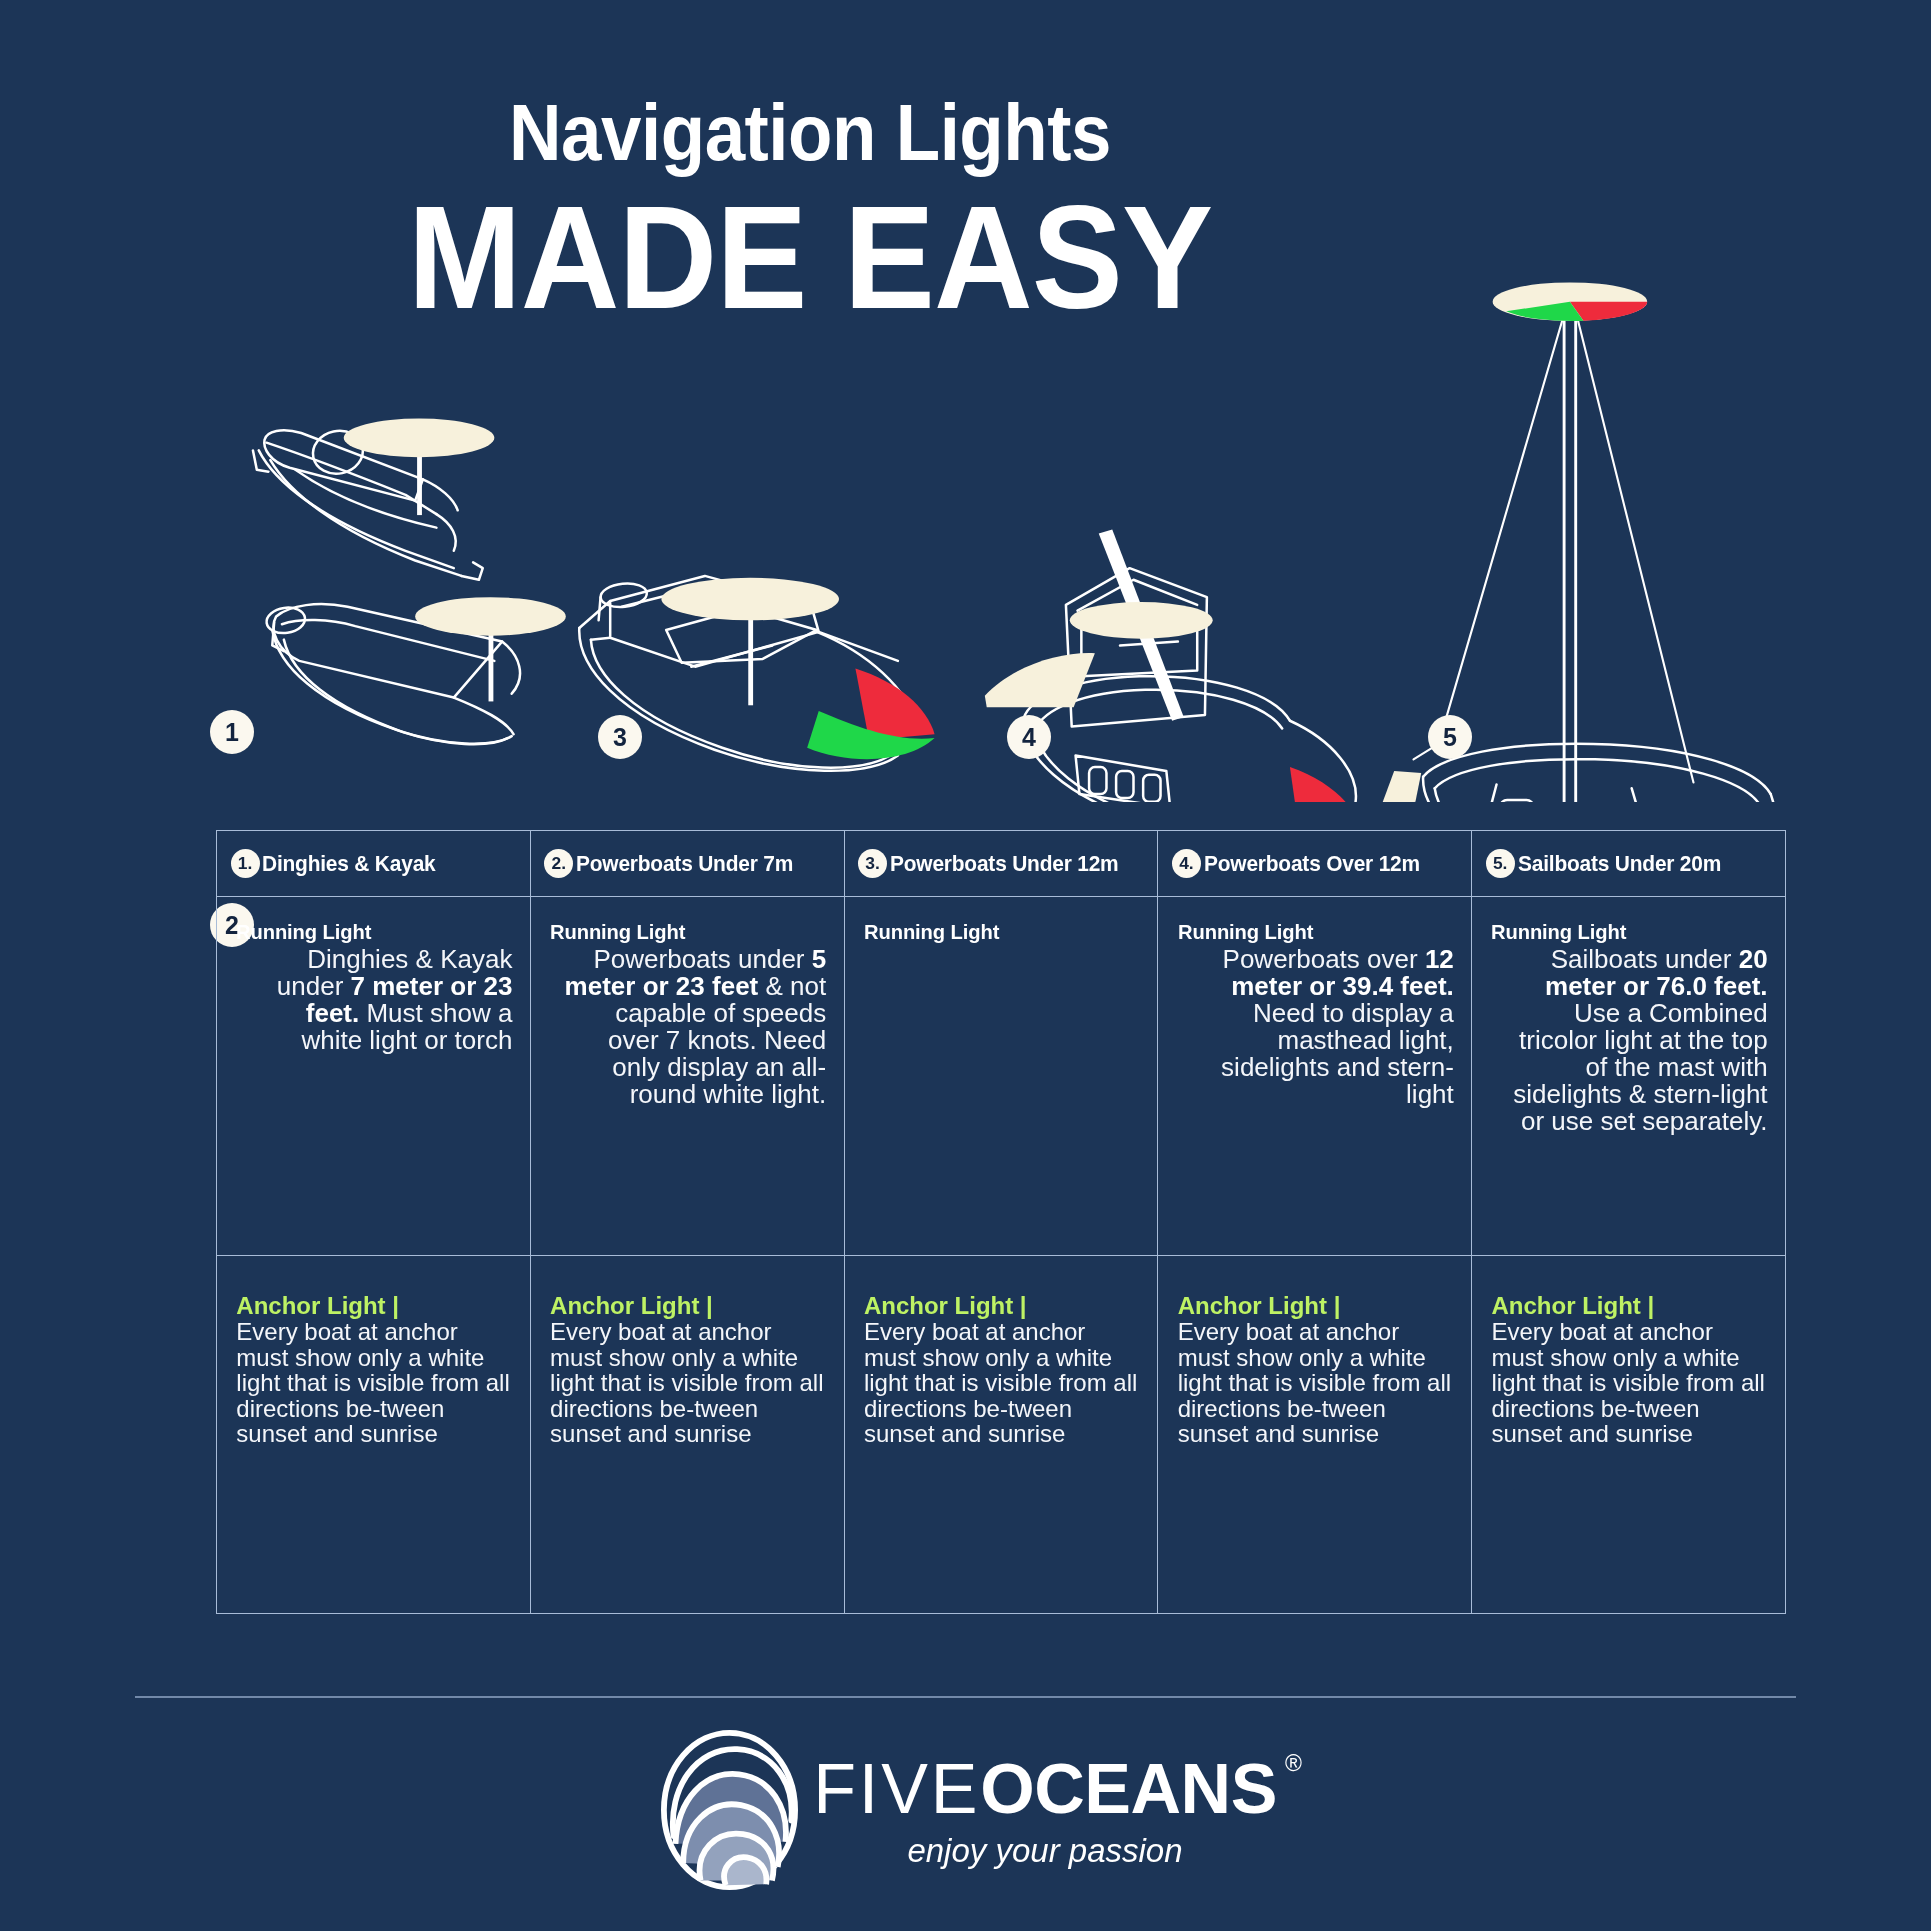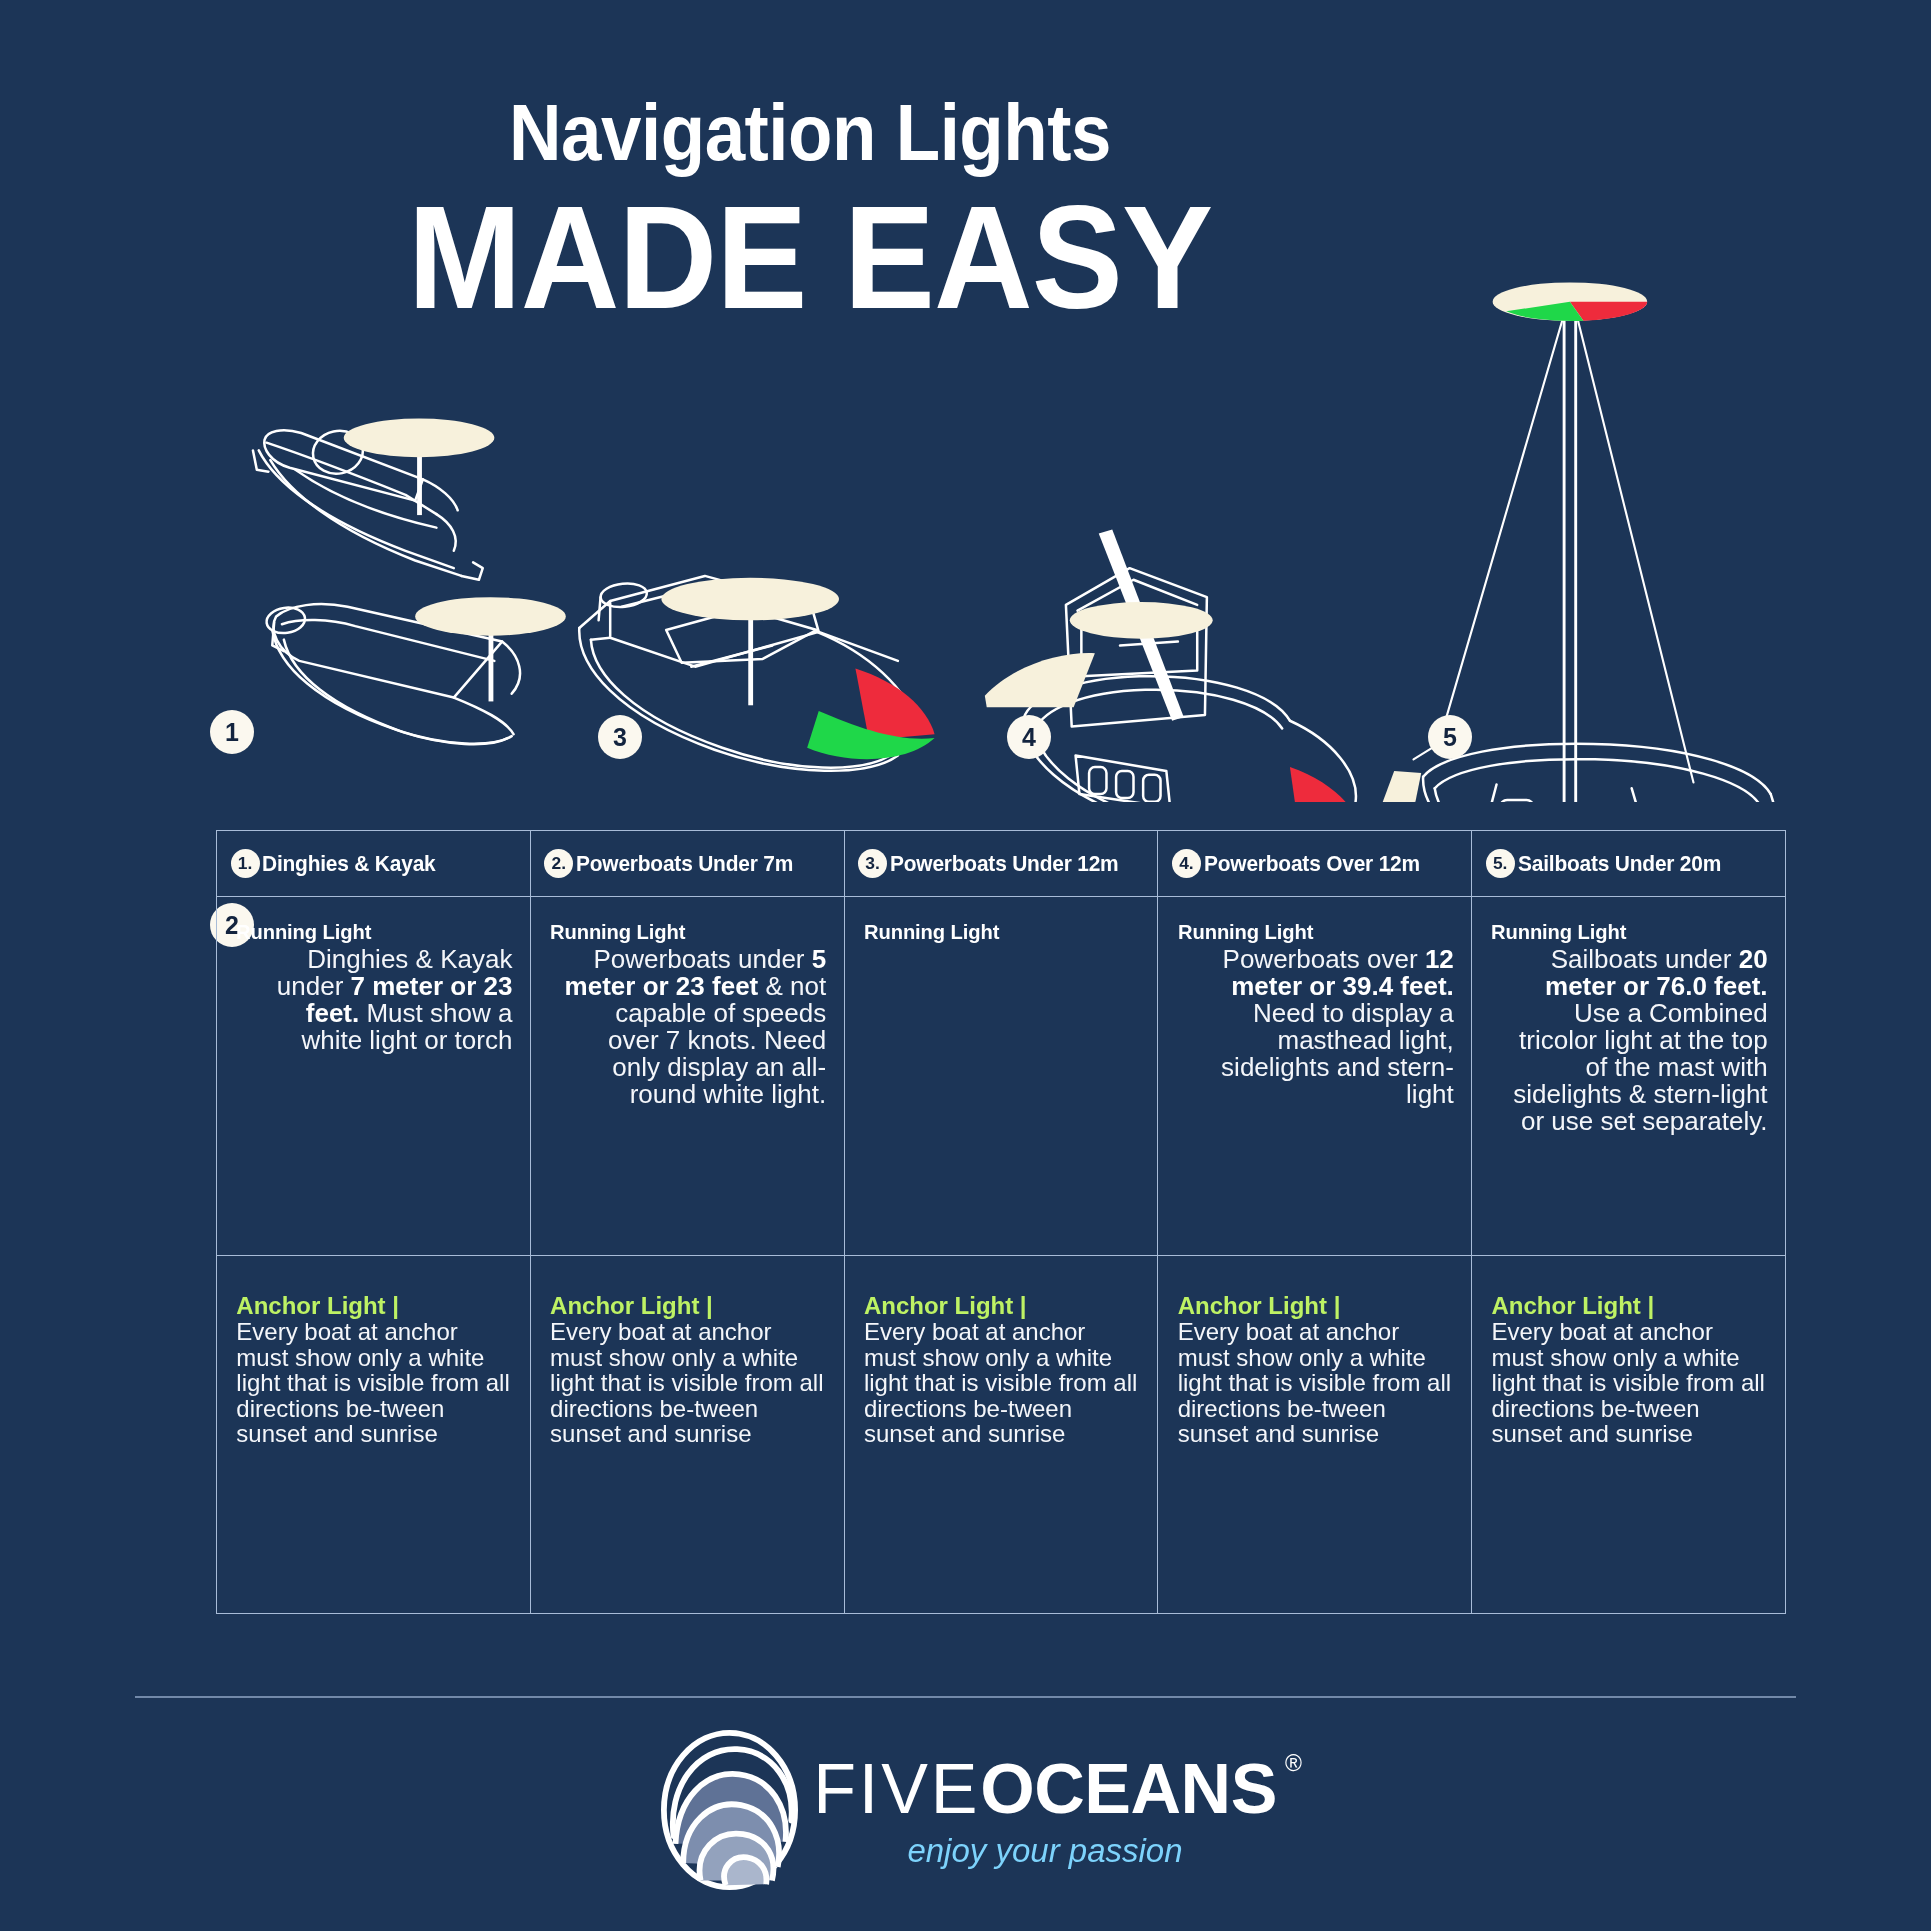--- a/index.html
+++ b/index.html
@@ -153,21 +153,21 @@
   .logo-word .thin { font-weight: normal; letter-spacing: 2.9px; }
   .logo-word .bold { font-weight: bold; letter-spacing: -0.5px; }
   .logo-reg {
     position: absolute; right: -25px; top: -3.9px;
     font-size: 23px; color: #ffffff;
   }
   .logo-tag {
     margin-top: 7.7px;
     font-style: italic;
     font-size: 33px;
-    color: #7dd3fc;
+    color: #ffffff;
     text-align: center;
     font-family: "Liberation Sans", sans-serif;
   }
 </style>
 </head>
 <body>
 
 <div class="page">
 
   <div class="title-wrap">

